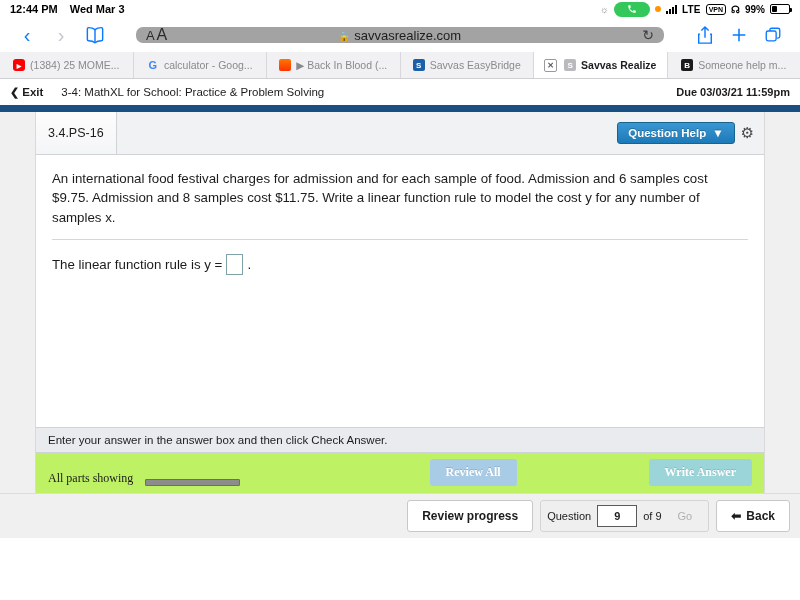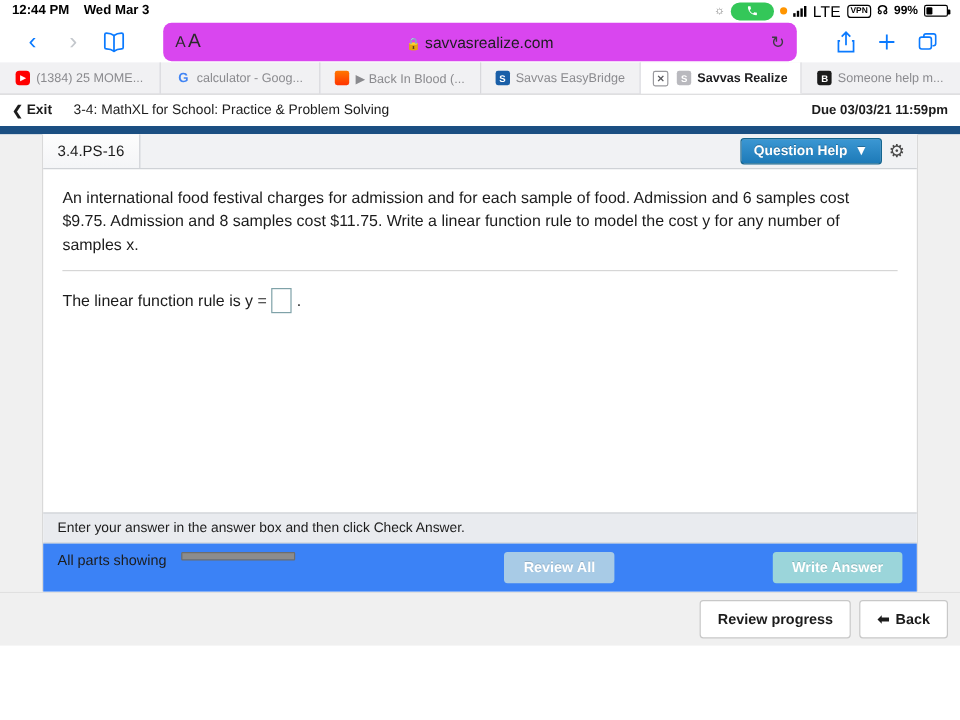--- a/index.html
+++ b/index.html
@@ -26,21 +26,21 @@
     background: #34c759; border-radius: 8px;
     width: 36px; height: 15px;
     display: flex; align-items: center; justify-content: center;
   }
   .call-pill svg { width: 10px; height: 10px; fill: #ffffff; }
   .orange-dot { width: 6px; height: 6px; border-radius: 50%; background: #ff9500; }
   .bars { display: flex; align-items: flex-end; gap: 1px; height: 10px; }
   .bars i { width: 2px; background: #000; display: block; }
   .bars i:nth-child(1){height:3px}.bars i:nth-child(2){height:5px}
   .bars i:nth-child(3){height:7px}.bars i:nth-child(4){height:9px}
-  .lte { font-size: 13px; font-weight: normal; letter-spacing: .2px; }
+  .lte { font-size: 10px; font-weight: bold; letter-spacing: .2px; }
   .vpn-badge {
     border: 1px solid #000; border-radius: 3px;
     font-size: 7px; font-weight: bold; padding: 0 2px; line-height: 9px;
   }
   .headset { font-size: 10px; }
   .batt-pct { font-size: 10px; font-weight: bold; }
   .batt {
     width: 20px; height: 10px; border: 1px solid #000; border-radius: 2px;
     position: relative; padding: 1px;
   }
@@ -55,21 +55,21 @@
     height: 34px; display: flex; align-items: center;
     padding: 0 12px; gap: 4px; background: #ffffff;
   }
   .nav-btn {
     width: 30px; height: 28px; display: flex; align-items: center;
     justify-content: center; color: #0a7aff; font-size: 20px;
   }
   .nav-btn.disabled { color: #c3c7cc; }
   .book-icon { width: 22px; height: 18px; }
   .url-field {
-    flex: 1; height: 32px; background: #d946ef; border-radius: 7px;
+    flex: 1; height: 16px; background: #a3a3a3; border-radius: 7px;
     display: flex; align-items: center; padding: 0 10px;
     margin: 0 22px; position: relative;
   }
   .aa { font-size: 13px; color: #2b2b2b; letter-spacing: -0.5px; }
   .aa b { font-size: 16px; font-weight: normal; }
   .url-text {
     position: absolute; left: 0; right: 0; text-align: center;
     font-size: 13px; color: #1d1d1f;
   }
   .lock { font-size: 10px; margin-right: 3px; }
@@ -123,21 +123,21 @@
   .page {
     height: 381px; background: #f0f0f0;
     padding: 0 35px; position: relative;
   }
   .panel {
     background: #ffffff; height: 100%;
     border-left: 1px solid #d9d9d9; border-right: 1px solid #d9d9d9;
     display: flex; flex-direction: column;
   }
   .q-header {
-    height: 29px; background: #f1f2f4;
+    height: 43px; background: #f1f2f4;
     border-bottom: 1px solid #cfd2d6;
     display: flex; align-items: stretch;
   }
   .q-id {
     display: flex; align-items: center; padding: 0 12px;
     font-size: 12.5px; color: #1c1c1c;
     border-right: 1px solid #cfd2d6;
     background: linear-gradient(#fdfdfd,#f4f5f7);
   }
   .q-header-spacer { flex: 1; }
@@ -163,22 +163,22 @@
     width: 17px; height: 21px; border: 1px solid #7fa2a8;
     background: #ffffff; display: inline-block;
   }
 
   .hint-bar {
     background: #e9ebef; border-top: 1px solid #cfd2d6;
     border-bottom: 1px solid #cfd2d6;
     padding: 6px 12px; font-size: 11.5px; color: #1c1c1c;
   }
   .action-bar {
-    background: #3b82f6; padding: 7px 12px;
-    display: flex; align-items: flex-start; gap: 12px; height: 40px;
+    background: #bef264; padding: 7px 12px;
+    display: flex; align-items: flex-end; gap: 12px; height: 40px; font-family: Liberation Serif, serif;
   }
   .parts-label { font-size: 12px; color: #1c1c1c; }
   .progress {
     width: 95px; height: 7px; background: #8c8c8c;
     border: 1px solid #6d6d6d; border-radius: 1px;
   }
   .clear-all {
     margin-left: auto; background: #a8cbe6;
     color: #ffffff; font-size: 12px; font-weight: bold;
     padding: 6px 16px; border-radius: 3px;
@@ -357,17 +357,23 @@
       <span class="check-answer">Write Answer</span>
     </div>
 
   </div>
 </div>
 
 <div class="bottom-nav">
   <div class="btn-white">
     <span>Review progress</span>
   </div>
+  <div class="qnav">
+    <span>Question</span>
+    <span class="qnum-input">9</span>
+    <span>of 9</span>
+    <span class="go-btn">Go</span>
+  </div>
   <div class="btn-white">
     <span>⬅</span>
     <span>Back</span>
   </div>
 </div>
 
 </body></html>

